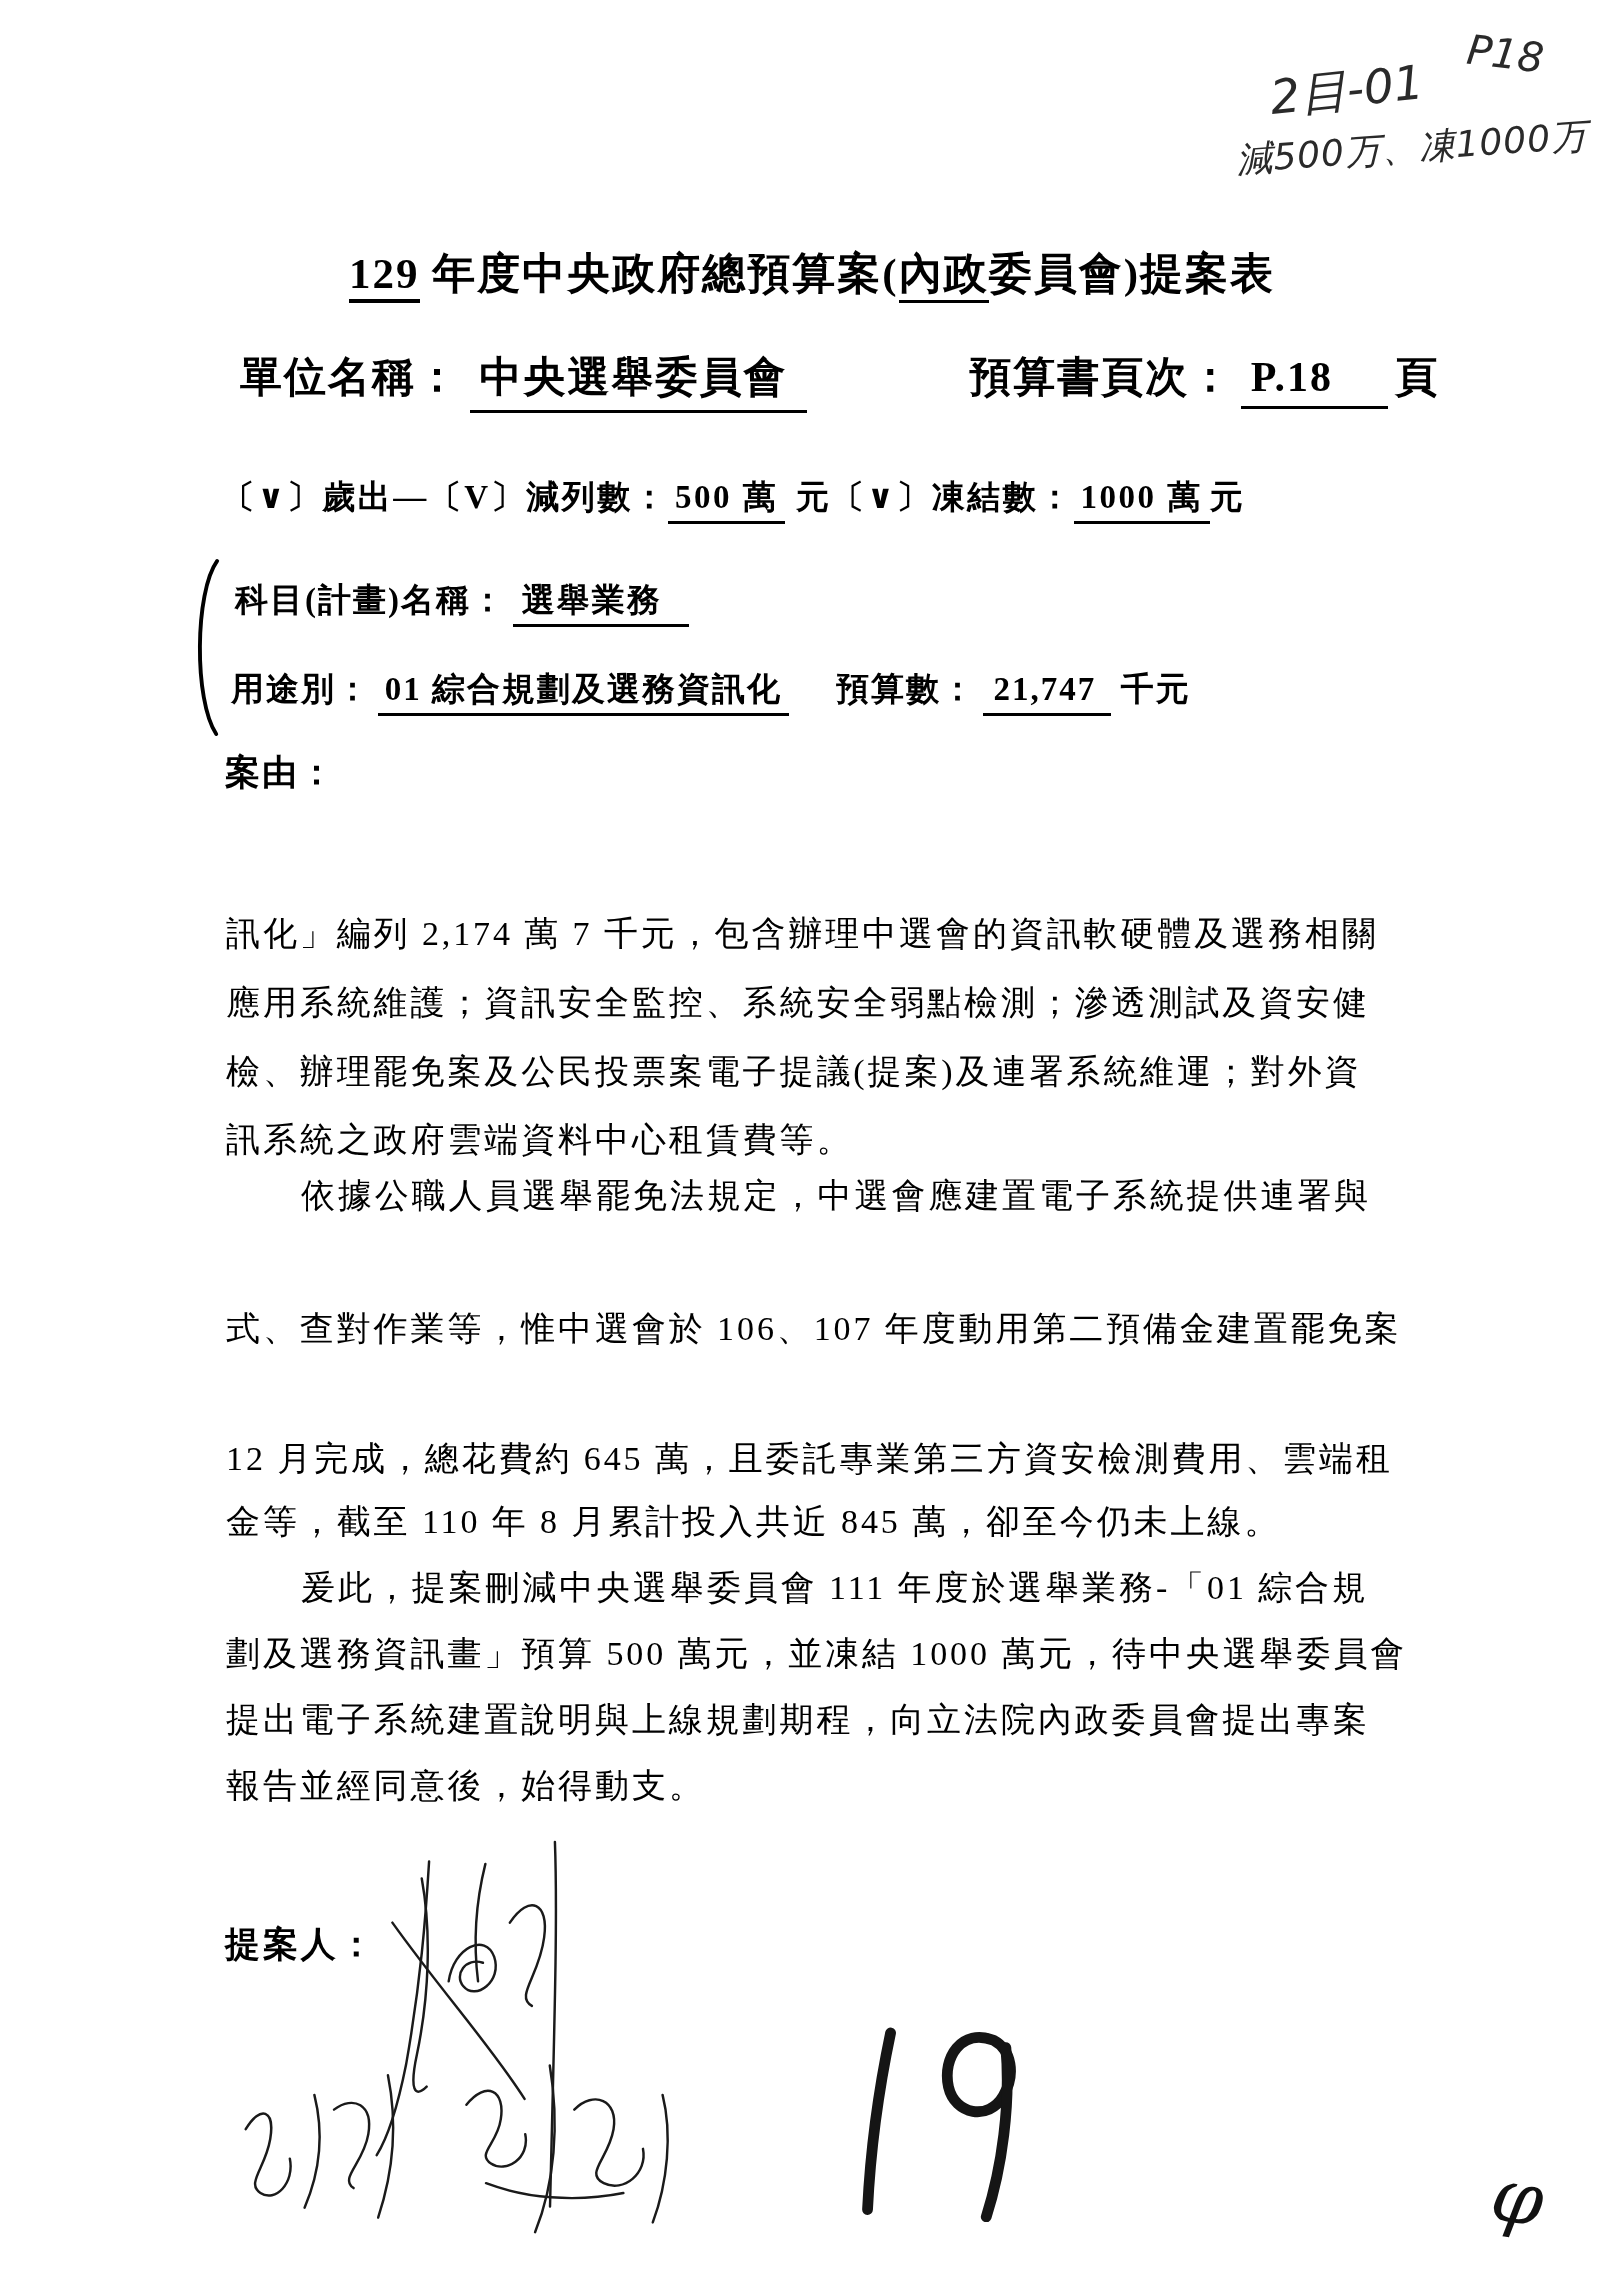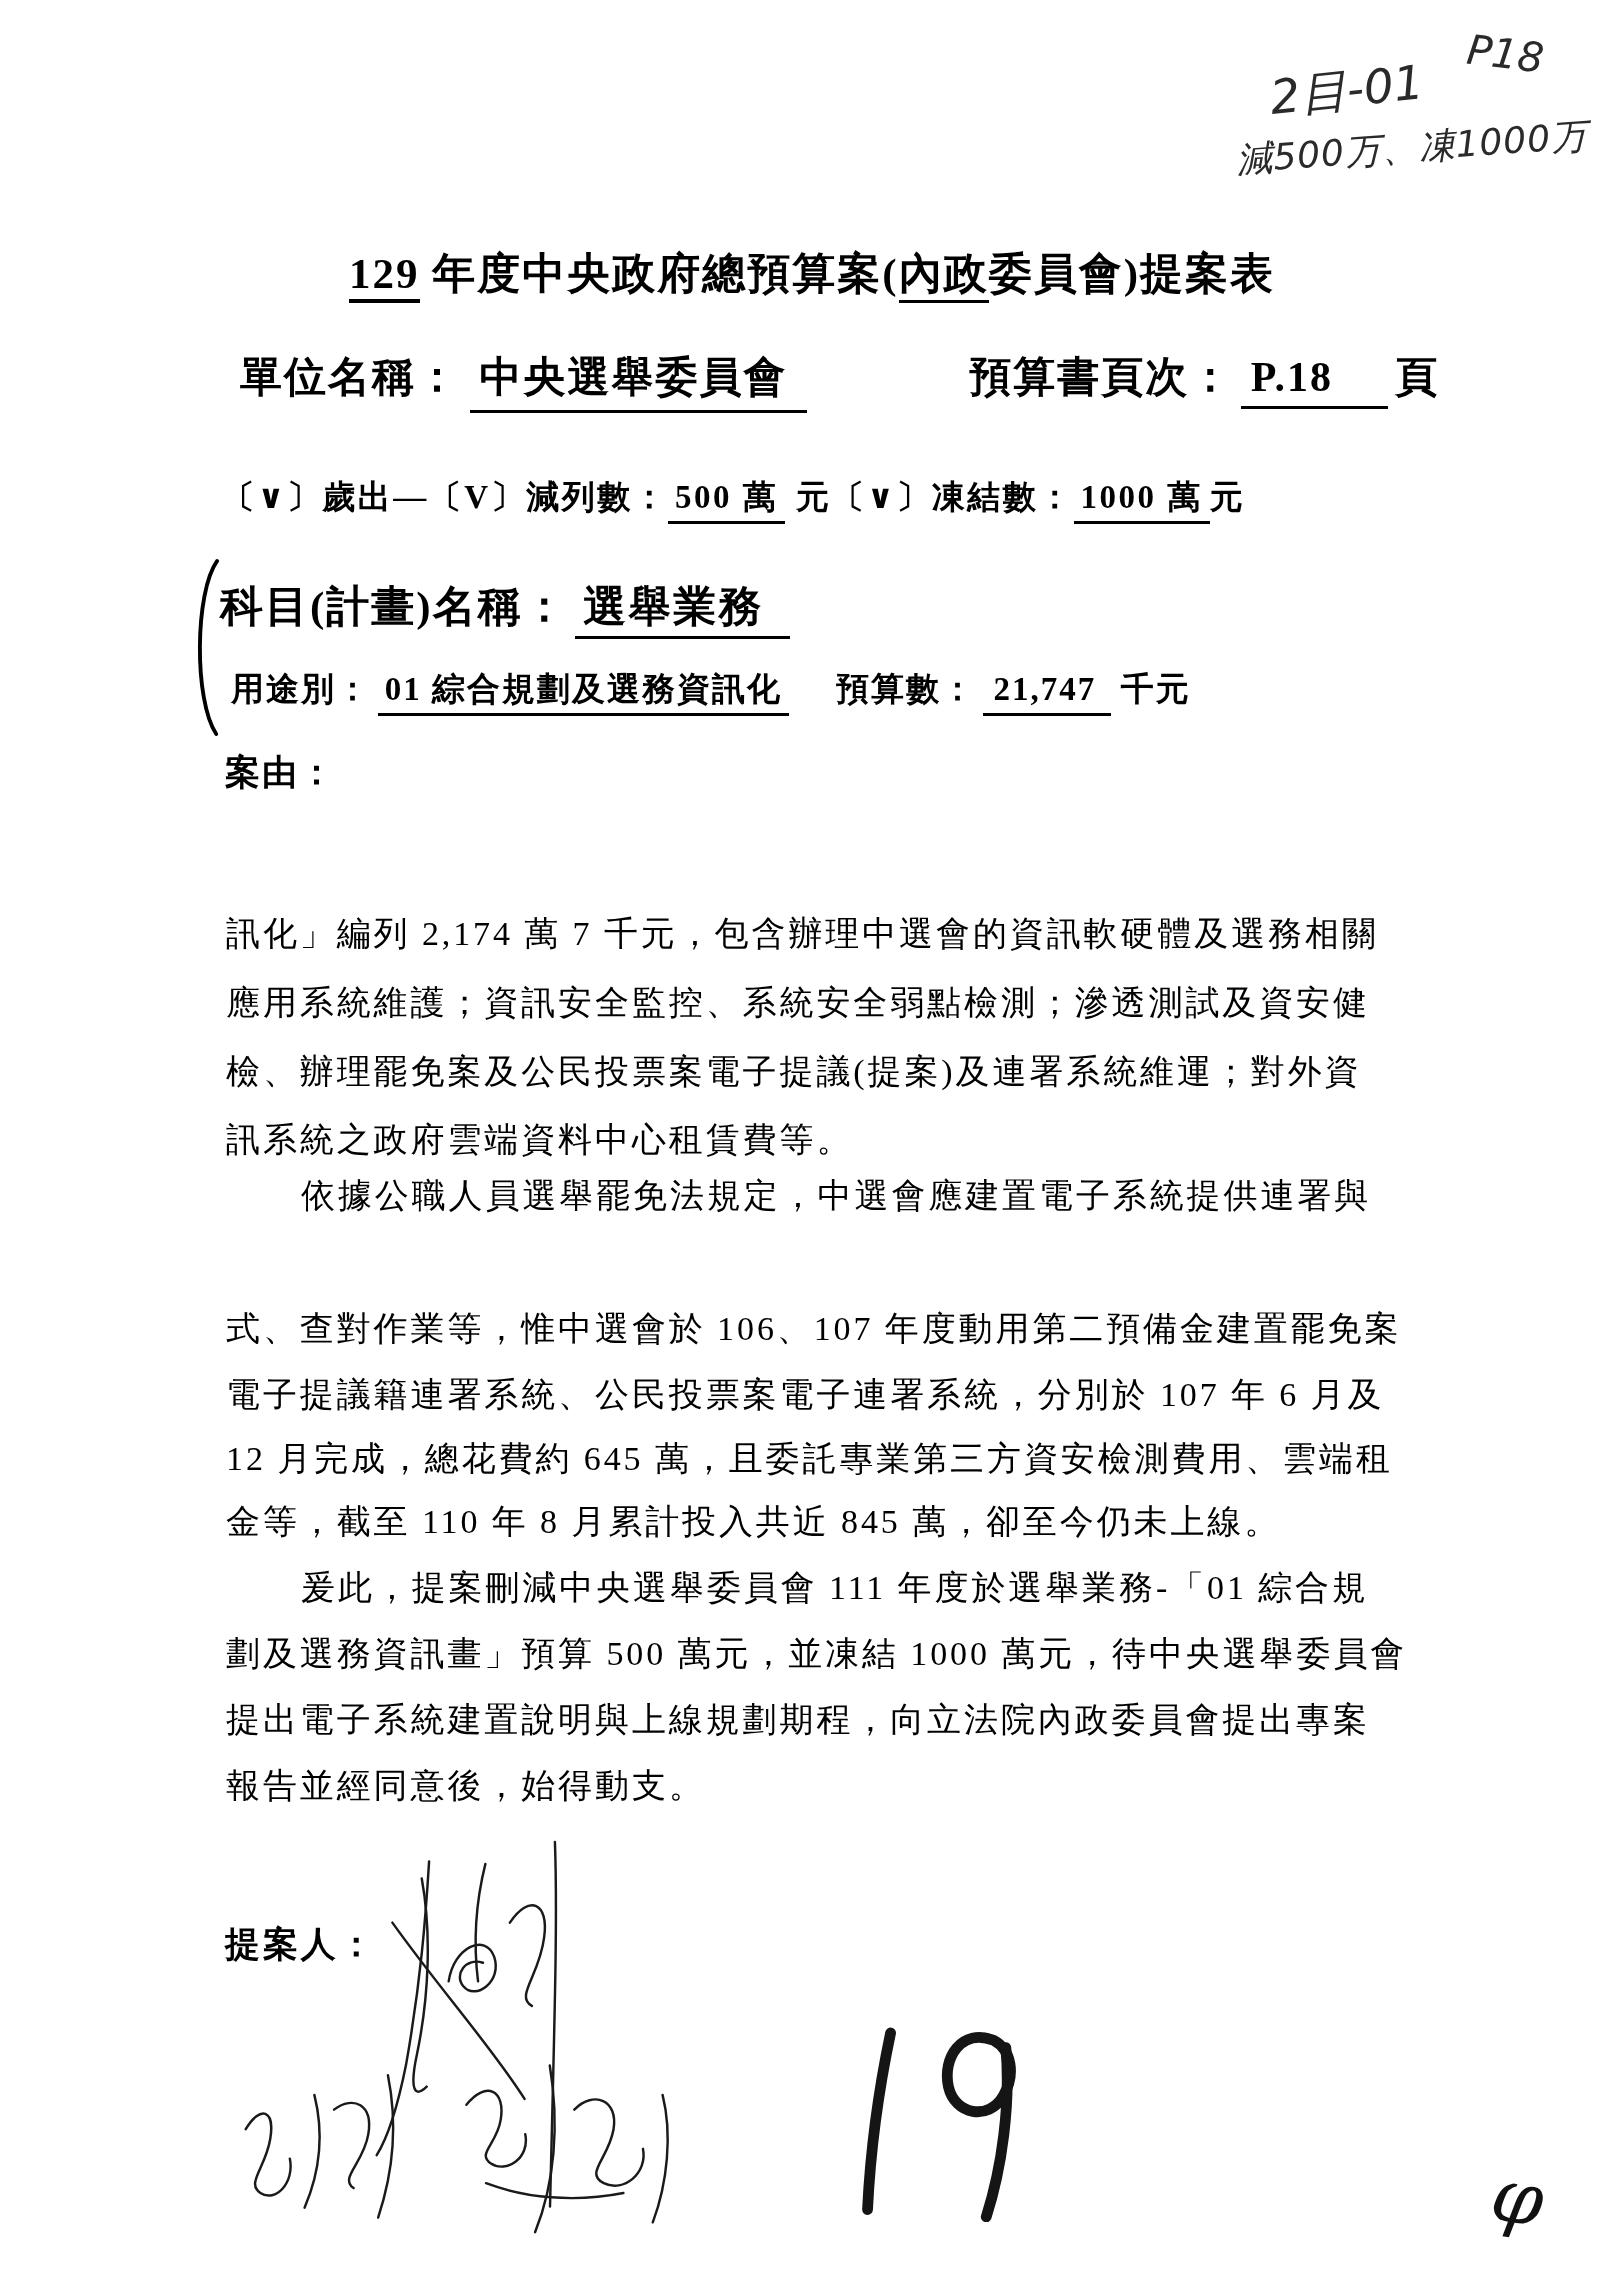--- a/index.html
+++ b/index.html
@@ -32,21 +32,21 @@
   .u-thick{border-bottom:4.4px solid #000;padding-bottom:2px;}
   
   .row{position:absolute;white-space:nowrap;font-weight:bold;}
   .unit-row{left:240px;top:349px;font-size:42px;letter-spacing:2px;}
   .unit-value{display:inline-block;min-width:294px;border-bottom:3.4px solid #000;padding:0 19.6px 4.9px 9.8px;margin-left:9.8px;}
   .page-label{margin-left:162px;}
   .page-value{display:inline-block;min-width:123px;border-bottom:3.4px solid #000;padding:0 14.7px 4.9px 9.8px;margin-left:7.8px;}
   .page-suffix{margin-left:6.9px;}
   .check-row{left:222px;top:475px;font-size:33px;letter-spacing:2.5px;}
   .blank{border-bottom:3.4px solid #000;padding:0 6.9px 5.9px 6.9px;}
-  .subject-row1{left:220px;top:578px;font-size:43px;letter-spacing:2px;}
+  .subject-row1{left:235px;top:578px;font-size:33px;letter-spacing:2px;}
   .subject-row2{left:231px;top:667px;font-size:33px;letter-spacing:2px;}
   .subject-value{border-bottom:3.4px solid #000;padding:0 27px 5.9px 8.8px;margin-left:6.9px;}
   .usage-value{border-bottom:3.4px solid #000;padding:0 6.9px 5.9px 6.9px;margin-left:6.9px;}
   .budget-label{margin-left:47px;}
   .budget-value{border-bottom:3.4px solid #000;padding:0 14.7px 5.9px 10.8px;margin-left:6.9px;}
   .budget-suffix{margin-left:9.8px;}
   
   .case-label{position:absolute;left:225px;top:749px;font-size:35px;font-weight:bold;letter-spacing:2px;}
   .bline{
     position:absolute;left:226px;width:1256px;
@@ -97,21 +97,20 @@
 
   <div class="case-label">案由：</div>
 
   <div class="bline" style="top:911px">訊化」編列 2,174 萬 7 千元，包含辦理中選會的資訊軟硬體及選務相關</div>
   <div class="bline" style="top:980px">應用系統維護；資訊安全監控、系統安全弱點檢測；滲透測試及資安健</div>
   <div class="bline" style="top:1049px">檢、辦理罷免案及公民投票案電子提議(提案)及連署系統維運；對外資</div>
   <div class="bline" style="top:1117px">訊系統之政府雲端資料中心租賃費等。</div>
 
   <div class="bline indent" style="top:1173px">依據公職人員選舉罷免法規定，中選會應建置電子系統提供連署與</div>
   <div class="bline" style="top:1306px">式、查對作業等，惟中選會於 106、107 年度動用第二預備金建置罷免案</div>
-  <div class="bline" style="top:1372px">電子提議籍連署系統、公民投票案電子連署系統，分別於 107 年 6 月及</div>
   <div class="bline" style="top:1436px">12 月完成，總花費約 645 萬，且委託專業第三方資安檢測費用、雲端租</div>
   <div class="bline" style="top:1499px">金等，截至 110 年 8 月累計投入共近 845 萬，卻至今仍未上線。</div>
 
   <div class="bline indent" style="top:1565px">爰此，提案刪減中央選舉委員會 111 年度於選舉業務-「01 綜合規</div>
   <div class="bline" style="top:1631px">劃及選務資訊畫」預算 500 萬元，並凍結 1000 萬元，待中央選舉委員會</div>
   <div class="bline" style="top:1697px">提出電子系統建置說明與上線規劃期程，向立法院內政委員會提出專案</div>
   <div class="bline" style="top:1763px">報告並經同意後，始得動支。</div>
 
   <div class="proposer-label">提案人：</div>
 

